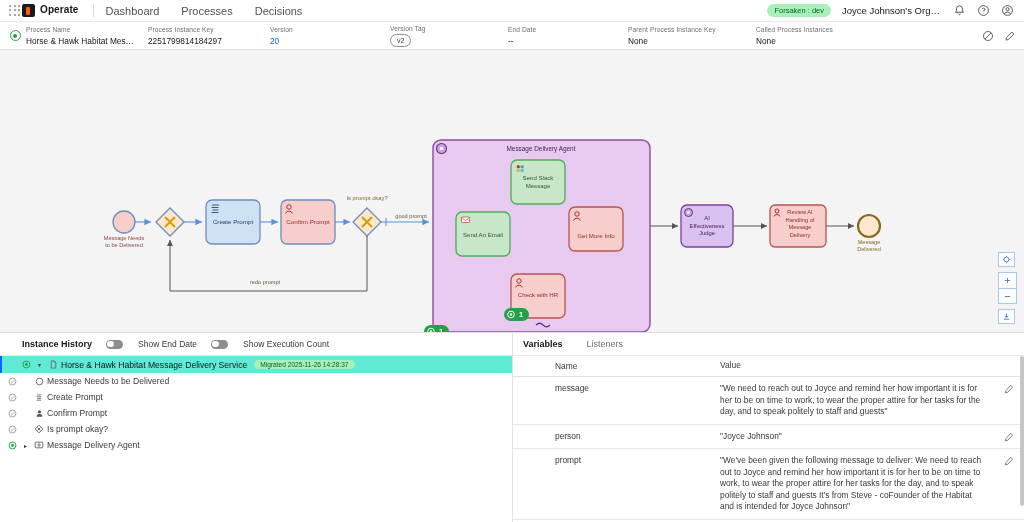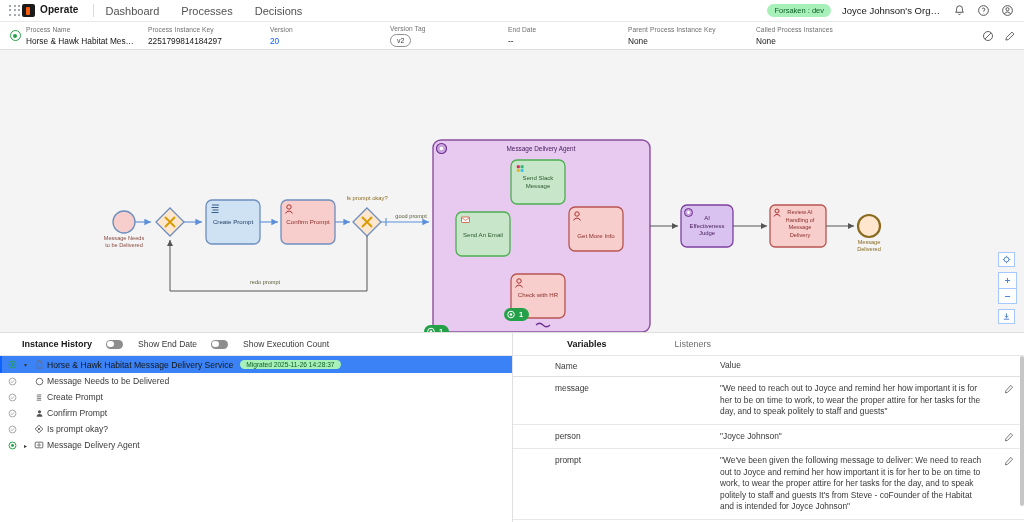--- a/index.html
+++ b/index.html
@@ -106,37 +106,37 @@
     width: 17px; height: 9px; border-radius: 5px; background: #8d8d8d; position: relative;
   }
   .toggle::after {
     content:""; position:absolute; left:1.2px; top:1.2px; width:6.5px; height:6.5px;
     border-radius:50%; background:#fff;
   }
   .toggle-label { font-size: 8.5px; color:#393939; }
 
   .ih-list { flex:1; overflow:auto; padding-top: 0px; }
   .ih-row { display:flex; align-items:center; height: 16px; padding-left: 4px; font-size: 8.6px; color:#525252; cursor:pointer;}
-  .ih-row.root { background:#3b82f6; border-left: 2px solid #0f62fe; padding-left:2px; height:17px;}
+  .ih-row.root { background:#5eead4; border-left: 2px solid #0f62fe; padding-left:16px; height:17px;}
   .ih-row .st { width: 16px; display:flex; align-items:center; justify-content:center; }
   .ih-row .caret { width: 11px; display:flex; align-items:center; justify-content:center; font-size:6px; color:#393939;}
   .ih-row .tico { width: 16px; display:flex; align-items:center; justify-content:center; }
   .ih-row .lbl { color:#393939; white-space:nowrap; }
   .ih-row.root .lbl { color:#161616; }
   .ih-row.child { padding-left: 4px; }
   .ih-row.child .indent { width: 11px; }
   .mig-pill {
     margin-left: 7px; background:#a7f0ba; color:#0e6027; font-size:6.6px;
     border-radius:9px; padding:1px 6px; white-space:nowrap;
   }
   .svgi { fill:none; stroke:#6f6f6f; stroke-width:1.2; }
 
   
   .tabs { height:23px; display:flex; align-items:stretch; border-bottom:1px solid #e8e8e8; padding-left:10px; gap:0; background:#fff;}
-  .tab { font-size:9px; display:flex; align-items:center; padding: 0 10px 0 0; margin-right:14px; color:#6f6f6f; cursor:pointer; position:relative;margin-left:44px;}
+  .tab { font-size:9px; display:flex; align-items:center; padding: 0 10px 0 0; margin-right:14px; color:#6f6f6f; cursor:pointer; position:relative;}
   .tab.active { color:#161616; font-weight:bold; }
   .tab.active::after { content:""; position:absolute; left:-10px; right:0; bottom:0; height:2px; background:transparent; }
 
   .vtable { flex:1; overflow:auto; }
   .vhead { display:flex; height: 21px; align-items:center; border-bottom:1px solid #e0e0e0; font-size:8px; color:#525252; background:#fff;}
   .vrow { display:flex; border-bottom:1px solid #e8e8e8; padding: 6px 0; align-items:flex-start; }
   .vname { width: 175px; padding-left: 10px; font-size:8.4px; color:#393939;margin-left:32px; }
   .vvalue { flex:1; padding-right: 10px; font-size:8.4px; color:#393939; line-height: 11.5px; }
   .vedit { width: 30px; display:flex; justify-content:center; padding-top:1px; }
   .pencil { width:10px; height:10px; stroke:#525252; fill:none; stroke-width:1.1; cursor:pointer;}

